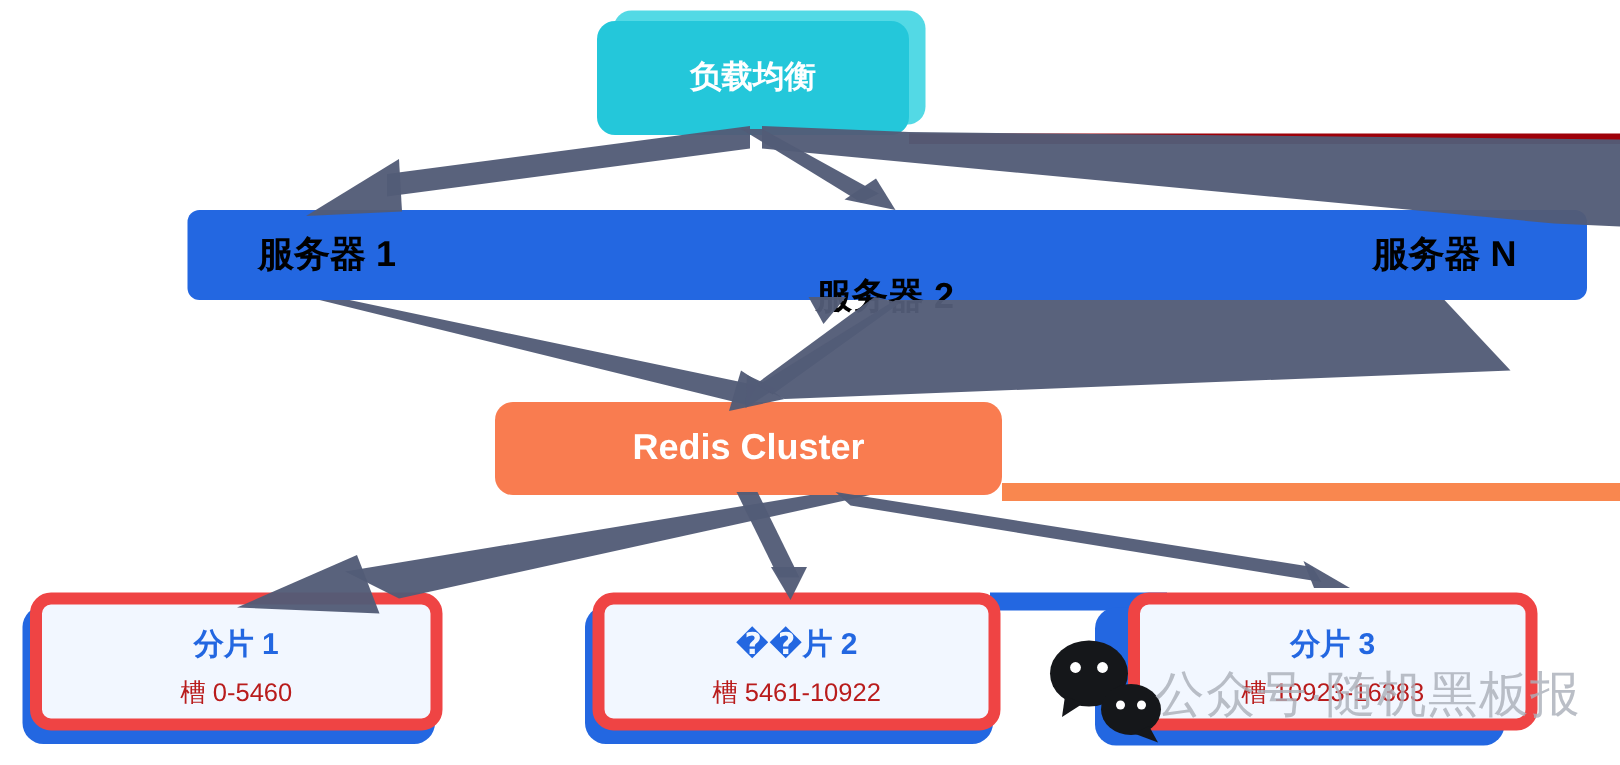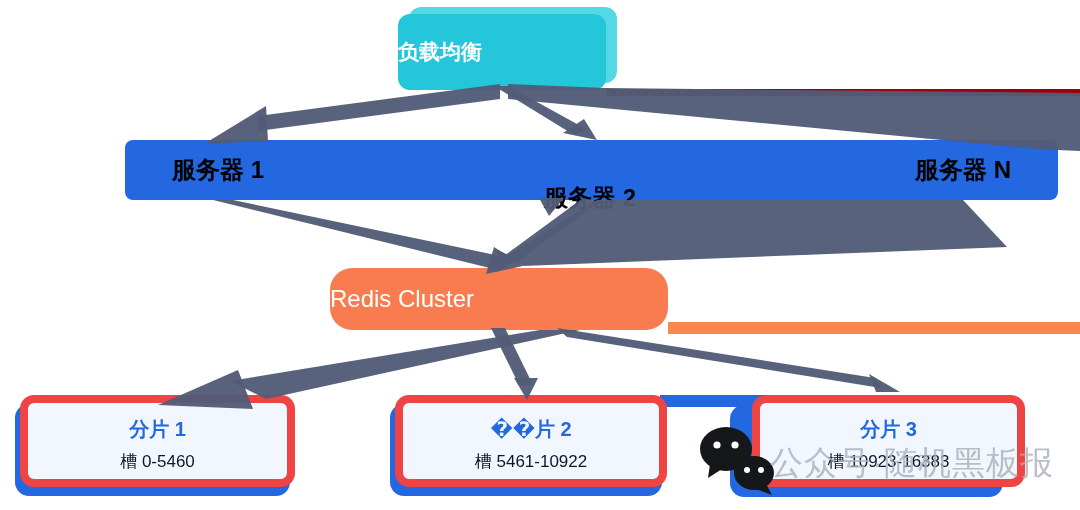--- a/index.html
+++ b/index.html
@@ -9,37 +9,37 @@
   }
   
   .strip{position:absolute;z-index:1;}
   .strip-red{left:606px;top:89px;width:474px;height:7px;background:#9E0009;}
   .strip-orange{left:668px;top:322px;width:412px;height:12px;background:#F9874F;}
   .strip-blue{left:660px;top:395px;width:118px;height:12px;background:#2367E1;}
   
   .wm-circle{position:absolute;z-index:2;left:692px;top:412px;width:96px;height:96px;
     border-radius:50%;background:#ffffff;}
   
-  .node{position:absolute;z-index:3;box-sizing:border-box;color:#fff;text-align:left;}
+  .node{position:absolute;z-index:3;box-sizing:border-box;color:#fff;text-align:center;}
   .lb{left:398px;top:14px;width:208px;height:76px;background:#24C7DA;border-radius:12px;
     box-shadow:11px -7px 0 #53D9E5;line-height:76px;font-size:21px;font-weight:bold;}
   .server-bar{left:125px;top:140px;width:933px;height:60px;background:#2367E1;border-radius:8px;}
   .server-label{position:absolute;top:0;height:60px;line-height:60px;transform:translateX(-50%);
     font-size:24px;font-weight:bold;color:#000000;white-space:nowrap;}
   .server-1{left:93px;} .server-2{left:465px;margin-top:28px;} .server-n{left:838px;}
-  .cluster{left:330px;top:268px;width:338px;height:62px;background:#F97C50;border-radius:22px;
-    line-height:62px;font-size:24px;font-weight:normal;}
+  .cluster{left:330px;top:268px;width:338px;height:62px;background:#F97C50;border-radius:12px;
+    line-height:62px;font-size:24px;font-weight:bold;}
   
   .shard{position:absolute;z-index:3;top:395px;height:92px;box-sizing:border-box;
     background:#F2F7FF;border:8px solid #ef4444;border-radius:14px;text-align:center;}
   .shard-1{left:20px;width:275px;box-shadow:-5px 9px 0 #2367E1;}
   .shard-2{left:395px;width:272px;box-shadow:-5px 9px 0 #2367E1;}
   .shard-3{left:752px;width:273px;box-shadow:-22px 10px 0 #2367E1;}
   .shard-title{margin-top:13px;font-size:20px;font-weight:bold;color:#2367E1;}
-  .shard-slots{margin-top:7px;font-size:17px;color:#0f172a;}
+  .shard-slots{margin-top:7px;font-size:17px;color:#b91c1c;}
   
   .arrows{position:absolute;z-index:4;left:0;top:0;pointer-events:none;}
   .arrows polygon{fill:#525C77;fill-opacity:0.96;}
   
   .wm-icon{position:absolute;z-index:5;left:698px;top:424px;}
   .wm-text{position:absolute;z-index:5;left:770px;top:441px;font-size:33px;
     color:rgba(171,176,185,0.82);white-space:nowrap;letter-spacing:1px;}
 </style>
 </head>
 <body>

